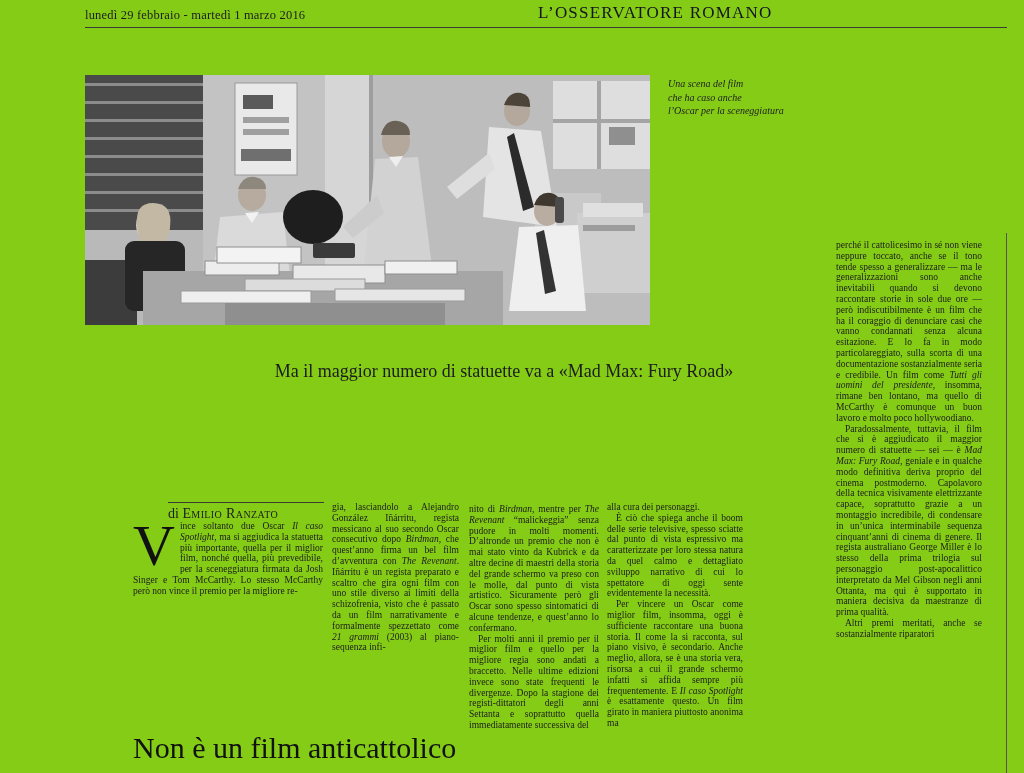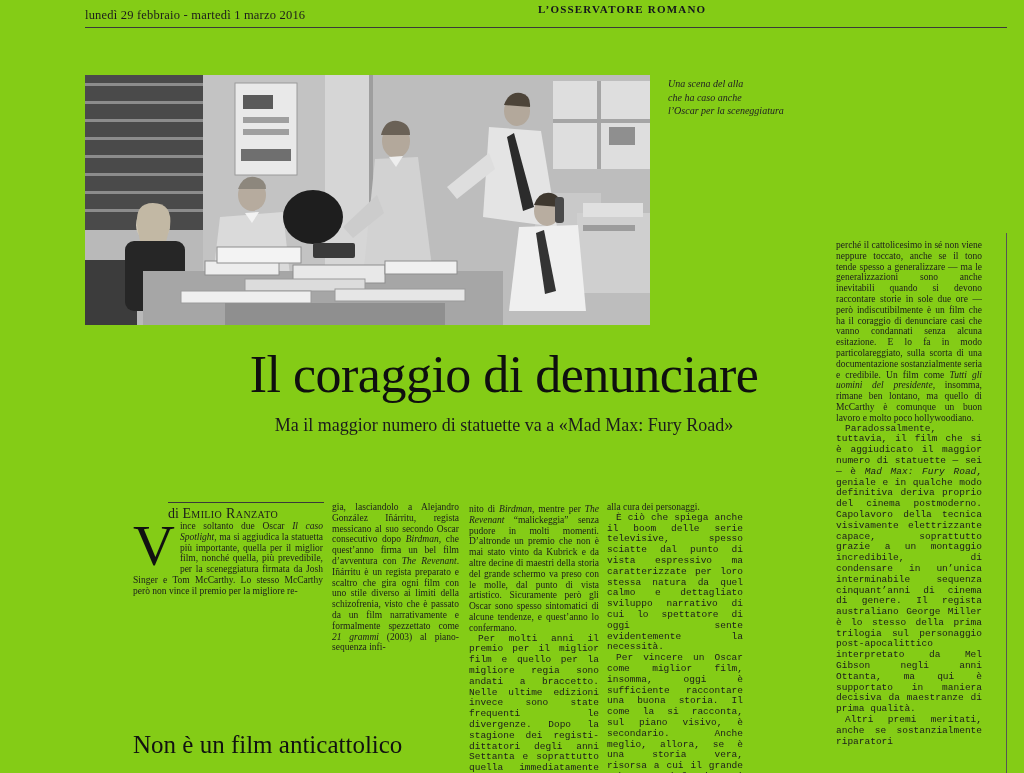--- a/index.html
+++ b/index.html
@@ -2,49 +2,49 @@
 <html><head>
 <meta charset="utf-8">
 <style>
   html,body { margin:0; padding:0; background:#e9e9e9; }
   .page {
     position:relative; width:1024px; height:773px; background:#84cc16;
     font-family:"Liberation Serif", serif; color:#1c1c1c; overflow:hidden;
     margin:0 auto;
   }
   .edition-date { position:absolute; left:85px; top:8px; font-size:12.5px; letter-spacing:0.2px; }
-  .masthead { position:absolute; left:538px; top:3px; font-size:11px; font-weight:bold; letter-spacing:1.2px; color:#14141e; }
+  .masthead { position:absolute; left:538px; top:3px; font-size:17px; font-weight:normal; letter-spacing:1.2px; color:#14141e; }
   .header-rule { position:absolute; left:85px; top:27px; width:922px; height:1px; background:#3a3a3a; }
 
   .photo { position:absolute; left:85px; top:75px; width:565px; height:250px; background:#b9b9b9; }
   .photo svg { display:block; width:100%; height:100%; }
 
   .caption { position:absolute; left:668px; top:77px; width:180px; font-style:italic; font-size:10px; line-height:13.5px; color:#222; }
   .caption span { display:block; }
 
   .headline-block { position:absolute; left:190px; top:348px; width:628px; text-align:center; }
   .kicker { font-size:13.5px; margin:0 0 7px 0; }
   .headline { font-size:52px; font-weight:normal; line-height:1.04; margin:0; letter-spacing:-0.5px; color:#0f0f0f; }
   .subhead { font-size:18px; margin:13px 0 16px 0; }
 
   .byline-rule { position:absolute; left:168px; top:502px; width:156px; height:1px; background:#3a3a3a; }
   .byline { position:absolute; left:168px; top:506px; font-size:14px; }
   .byline .name { font-variant:small-caps; letter-spacing:0.4px; }
 
   .col { position:absolute; font-size:9.5px; line-height:10.8px; text-align:justify; overflow:hidden; }
   .col p { margin:0; }
-  .col p + p { text-indent:9px;font-family:Liberation Mono, monospace; }
+  .col p + p { text-indent:9px; }
   #col1 { left:133px; top:521px; width:190px; height:152px; }
   #col2 { left:332px; top:502px; width:127px; height:175px; }
   #col3 { left:469px; top:504px; width:130px; height:271px; }
   #col4 { left:607px; top:502px; width:136px; height:271px; }
   #col5 { left:836px; top:240px; width:146px; height:533px; }
   .dropcap { float:left; font-size:58px; line-height:47px; padding:1px 5px 0 0; color:#111; }
 
-  .section-headline { position:absolute; left:133px; top:731px; font-size:25px; font-weight:normal; margin:0; color:#111; }
+  .section-headline { position:absolute; left:133px; top:731px; font-size:30px; font-weight:normal; margin:0; color:#111; }
   .v-rule { position:absolute; left:1006px; top:233px; width:1px; height:540px; background:#555; }
 </style>
 </head>
 <body>
 
 <div class="page">
 
   <span class="edition-date">lunedì 29 febbraio - martedì 1 marzo 2016</span>
   <span class="masthead">L’OSSERVATORE ROMANO</span>
   <div class="header-rule"></div>
@@ -142,27 +142,26 @@
         <rect x="300" y="186" width="72" height="13" fill="#f0f0f0" stroke="#8e8e8e" stroke-width="1"></rect>
         <rect x="160" y="204" width="120" height="12" fill="#dcdcdc" stroke="#9a9a9a" stroke-width="1"></rect>
         <rect x="250" y="214" width="130" height="12" fill="#e6e6e6" stroke="#9a9a9a" stroke-width="1"></rect>
         <rect x="96" y="216" width="130" height="12" fill="#efefef" stroke="#9a9a9a" stroke-width="1"></rect>
         <rect x="140" y="228" width="220" height="22" fill="#8f8f8f"></rect>
       </g>
     </svg>
   </div>
 
   <div class="caption">
-    <span>Una scena del alla</span>
+    <span>Una scena del film</span>
     <span>che ha caso anche</span>
     <span>l’Oscar per la sceneggiatura</span>
   </div>
 
   <div class="headline-block">
-    <h1 class="headline">Il coraggio di denunciare</h1>
     <div class="subhead">Ma il maggior numero di statuette va a «Mad Max: Fury Road»</div>
   </div>
 
   <div class="byline-rule"></div>
   <div class="byline">
     <span>di</span>
     <span class="name">Emilio Ranzato</span>
   </div>
 
   <div class="col" id="col1">

